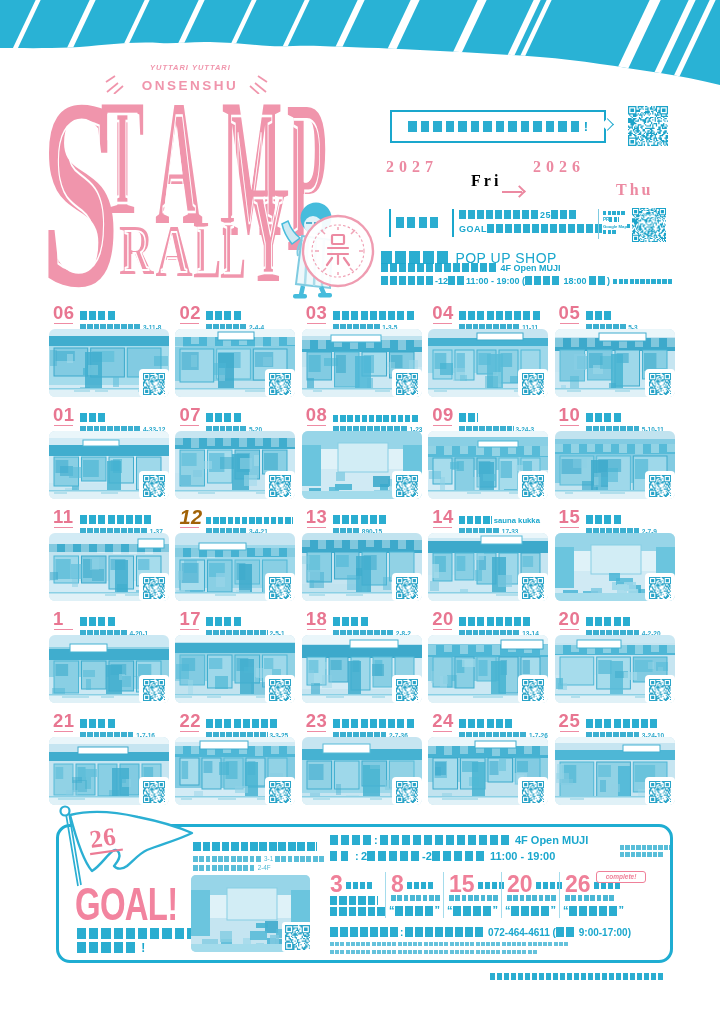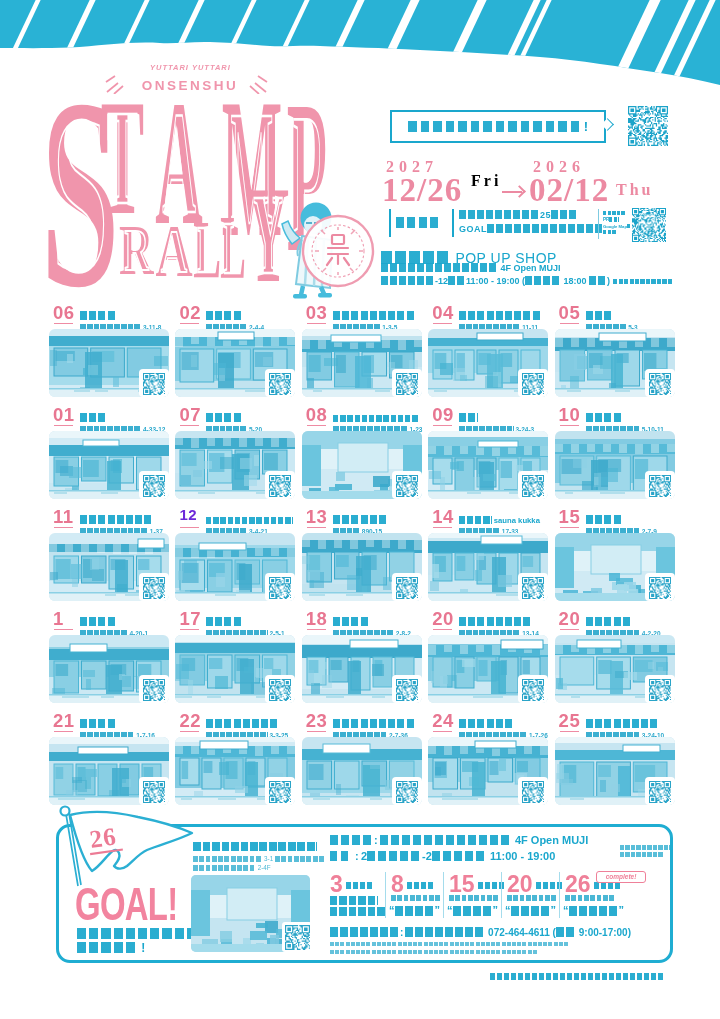--- a/index.html
+++ b/index.html
@@ -118,30 +118,28 @@
     </div>
 
 <div style="position:absolute;left:603px;top:120px;width:8px;height:8px;border-top:1.6px solid #1aa7cd;border-right:1.6px solid #1aa7cd;background:#fff;transform:rotate(45deg);"></div>
 
 <svg style="position:absolute;left:628px;top:106px" width="40" height="40">
       <use href="#qr33" width="40" height="40" fill="#1ba3c9"></use>
     </svg>
 
 <div class="serif" style="position:absolute;left:386px;top:158px;font-size:16px;letter-spacing:5px;color:#ec8aa2;font-weight:bold;">2027</div>
 
-<div class="serif" style="position:absolute;left:382px;top:172px;font-size:33px;color:#ec8aa2;font-weight:bold;letter-spacing:1px;">12/26</div>
 
 <div class="serif" style="position:absolute;left:471px;top:172px;font-size:16px;letter-spacing:3px;color:#000000;font-weight:bold;">Fri</div>
 
 <div style="position:absolute;left:502px;top:191px;width:20px;height:2px;background:#ec8aa2;"></div>
 <div style="position:absolute;left:515px;top:187px;width:7px;height:7px;border-top:2px solid #ec8aa2;border-right:2px solid #ec8aa2;transform:rotate(45deg);"></div>
 
 <div class="serif" style="position:absolute;left:533px;top:158px;font-size:16px;letter-spacing:5px;color:#ec8aa2;font-weight:bold;">2026</div>
 
-<div class="serif" style="position:absolute;left:529px;top:172px;font-size:33px;color:#ec8aa2;font-weight:bold;letter-spacing:1px;">02/12</div>
 
 <div class="serif" style="position:absolute;left:616px;top:181px;font-size:16px;letter-spacing:3px;color:#ec8aa2;font-weight:bold;">Thu</div>
 
 <div style="position:absolute;left:389px;top:209px;width:2px;height:28px;background:#1aa7cd;"></div>
 
 <div style="position:absolute;left:396px;top:217px;font-size:11.5px;"><span class="jp" style="font-size:11.5px;width:4em;background:repeating-linear-gradient(90deg,#1aa7cd 0 0.66em,rgba(0,0,0,0) 0.66em 1em);"></span></div>
 
 <div style="position:absolute;left:452px;top:209px;width:1.5px;height:28px;background:#1aa7cd;"></div>
 
 <div style="position:absolute;left:459px;top:210px;font-size:9px;color:#1aa7cd;font-weight:bold;"><span class="jp" style="font-size:9px;width:9em;background:repeating-linear-gradient(90deg,#1aa7cd 0 0.76em,rgba(0,0,0,0) 0.76em 1em);"></span><span style="letter-spacing:0.5px">25</span><span class="jp" style="font-size:9px;width:3em;background:repeating-linear-gradient(90deg,#1aa7cd 0 0.76em,rgba(0,0,0,0) 0.76em 1em);"></span></div>
@@ -613,21 +611,21 @@
         <rect x="88" y="61" width="17" height="2" fill="#aadcea"></rect>
         <rect x="76" y="61" width="18" height="2" fill="#aadcea"></rect>
         <rect x="56" y="61" width="11" height="2" fill="#aadcea"></rect>
         <rect width="120" height="68" fill="#fff" opacity="0.10"></rect>
         <rect x="90" y="40" width="30" height="28" rx="4" fill="#fff"></rect>
         <use href="#qr" x="94" y="44" width="22" height="22" fill="#2aa4c8"></use>
       </svg>
     </div>
 
 <div style="position:absolute;left:175.4px;top:507px;width:121px;height:96px;">
-      <div style="position:absolute;left:4px;top:-1px;font-size:15px;font-weight:bold;color:#6d28d9;letter-spacing:0.5px;">12</div>
+      <div style="position:absolute;left:4px;top:-1px;font-size:20px;font-weight:bold;color:#a16207;letter-spacing:0.5px;font-style:italic;">12</div>
       <div style="position:absolute;left:5px;top:19.5px;width:19px;height:1.3px;background:#ee8ba3;"></div>
       <div style="position:absolute;left:31px;top:2px;"><span class="jp" style="font-size:7.2px;width:12em;background:repeating-linear-gradient(90deg,#1aa7cd 0 0.76em,rgba(0,0,0,0) 0.76em 1em);"></span></div>
       <div style="position:absolute;left:31px;top:13px;white-space:nowrap;"><span class="jp" style="font-size:6.8px;width:6em;background:repeating-linear-gradient(90deg,#2da9cd 0 0.84em,rgba(0,0,0,0) 0.84em 1em);"></span><span style="font-size:6.5px;color:#2da9cd;font-weight:bold;"> 3-4-21</span></div>
       <svg style="position:absolute;left:0px;top:26px;border-radius:6px" width="120" height="68">
         <rect width="120" height="68" fill="#c0e3f0"></rect>
         <rect x="0" y="12" width="120" height="43" fill="#93d4e8"></rect>
         <rect y="15" width="120" height="9" fill="#31aacd"></rect>
         <rect x="0" y="15" width="8" height="9" fill="#fff" opacity="0.35"></rect>
         <rect x="16" y="15" width="8" height="10" fill="#fff" opacity="0.35"></rect>
         <rect x="32" y="15" width="8" height="10" fill="#fff" opacity="0.35"></rect>

